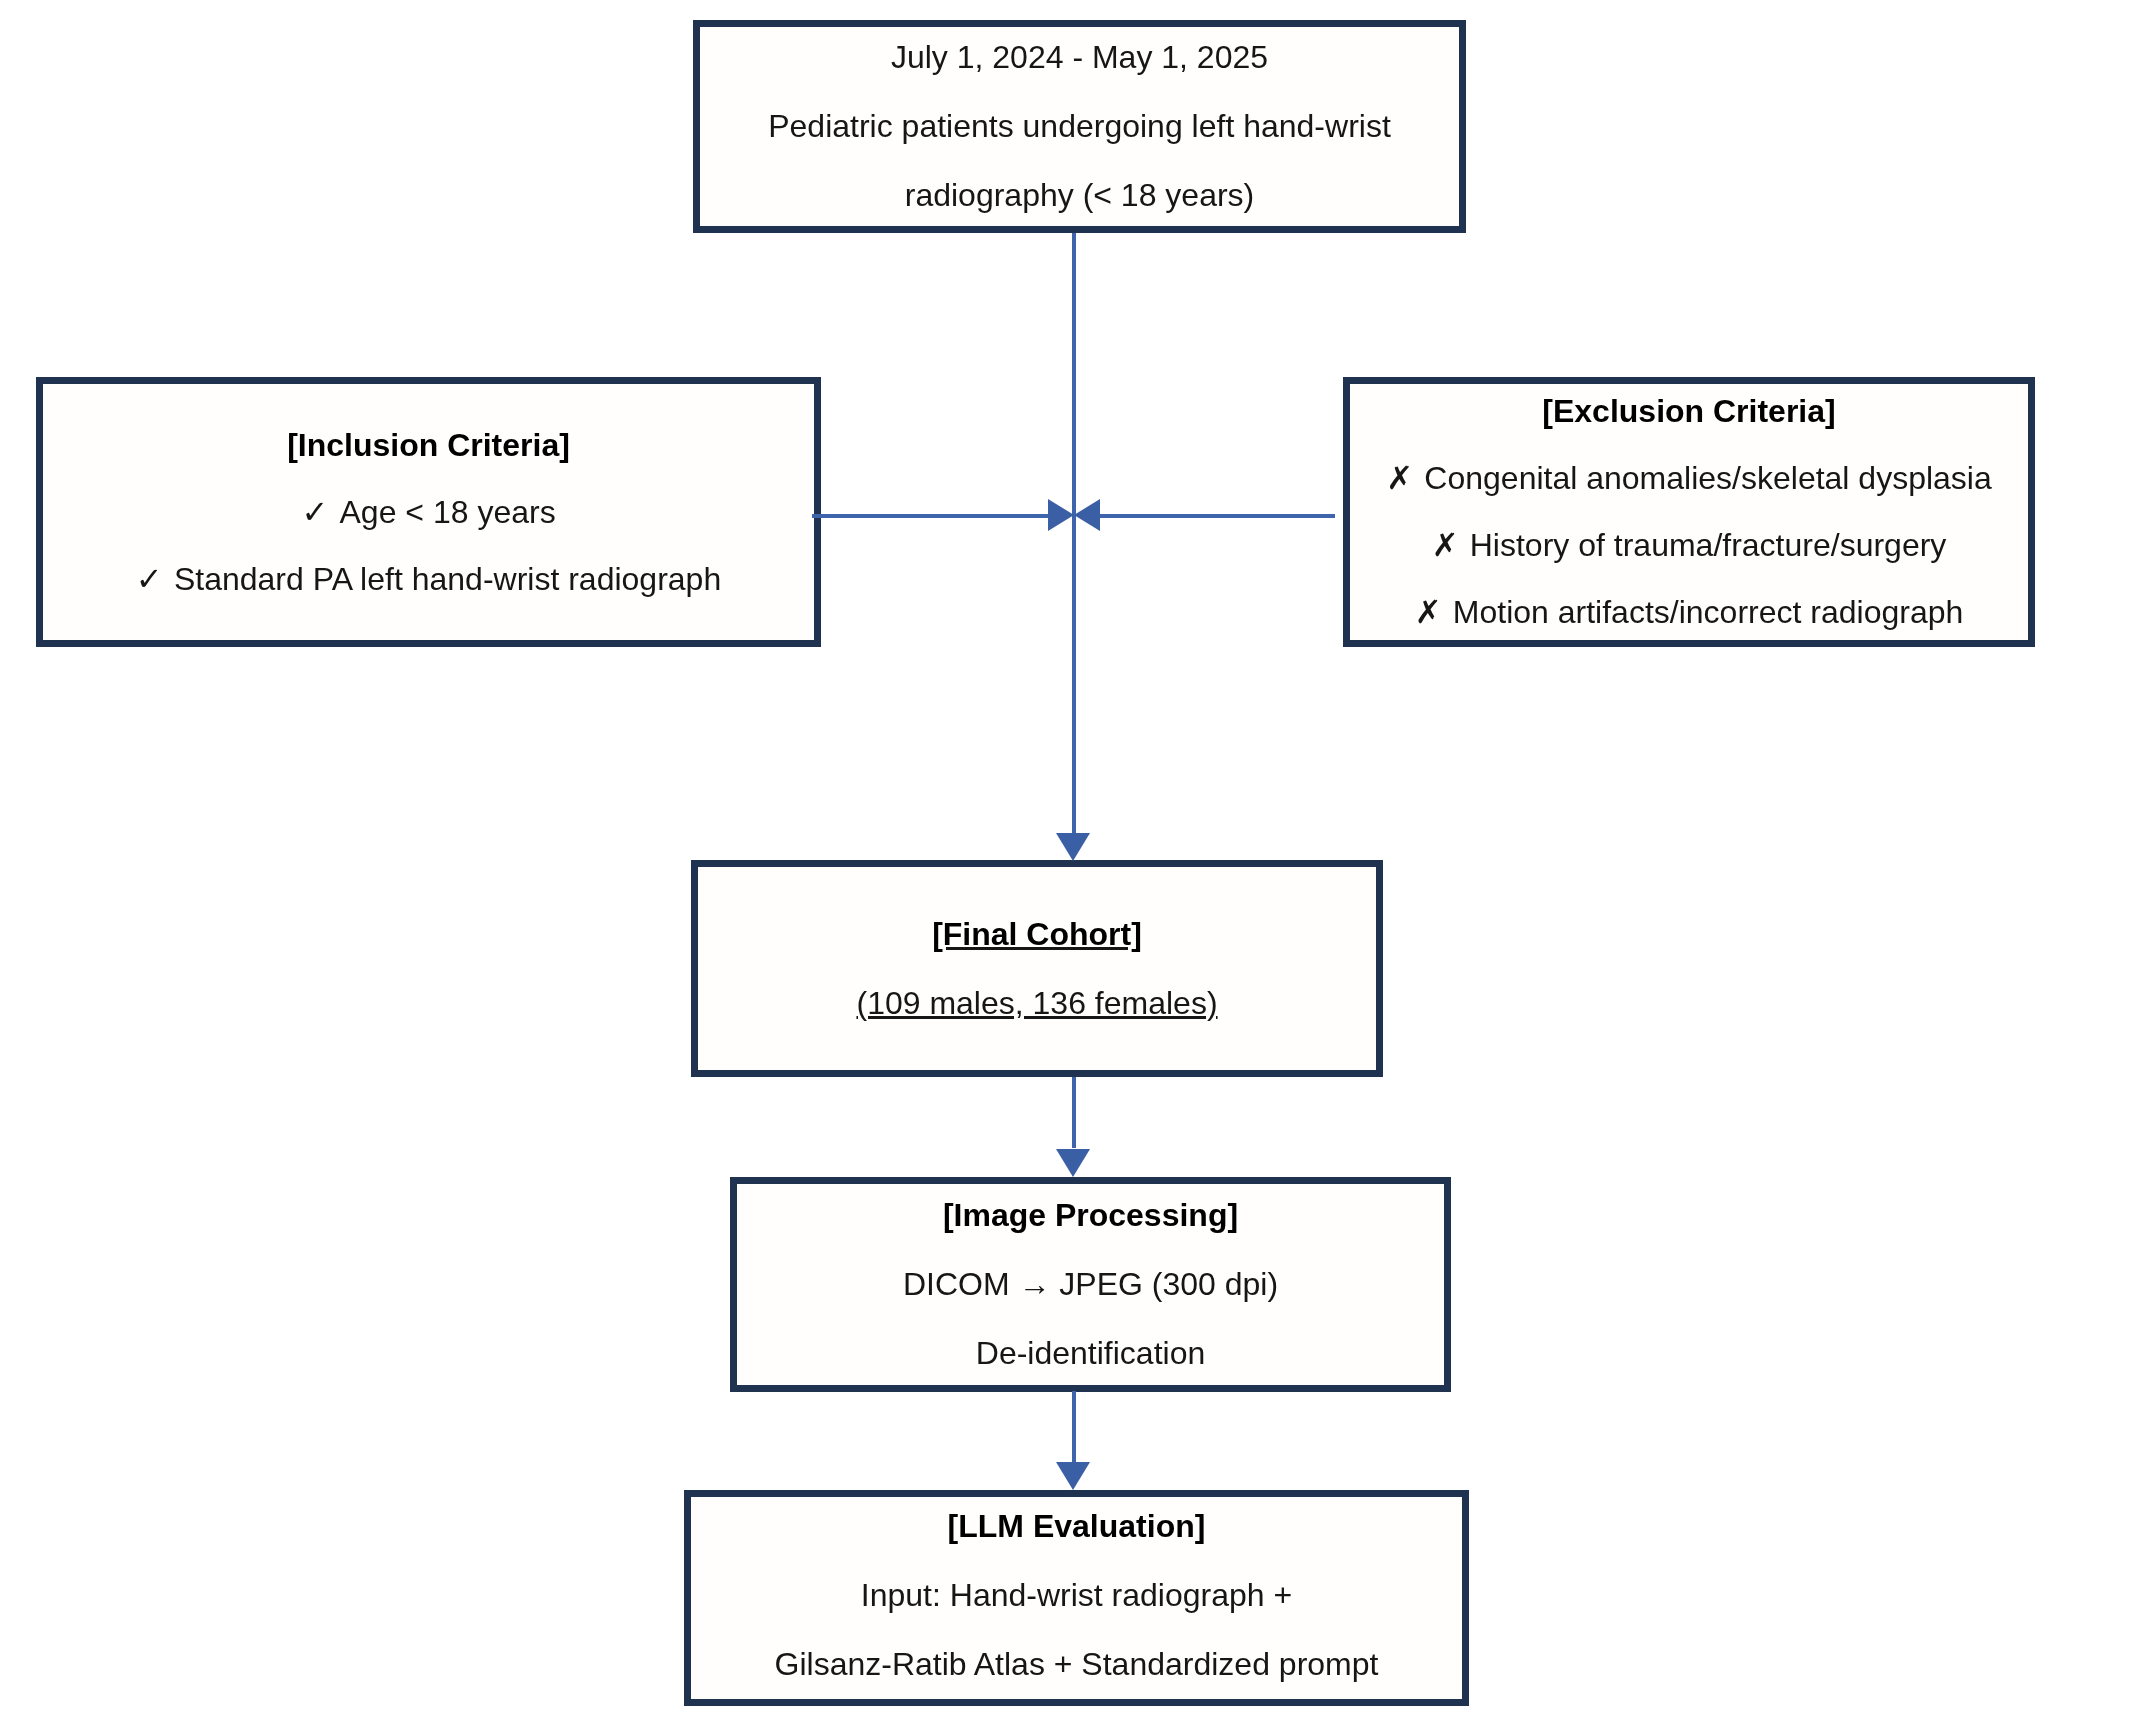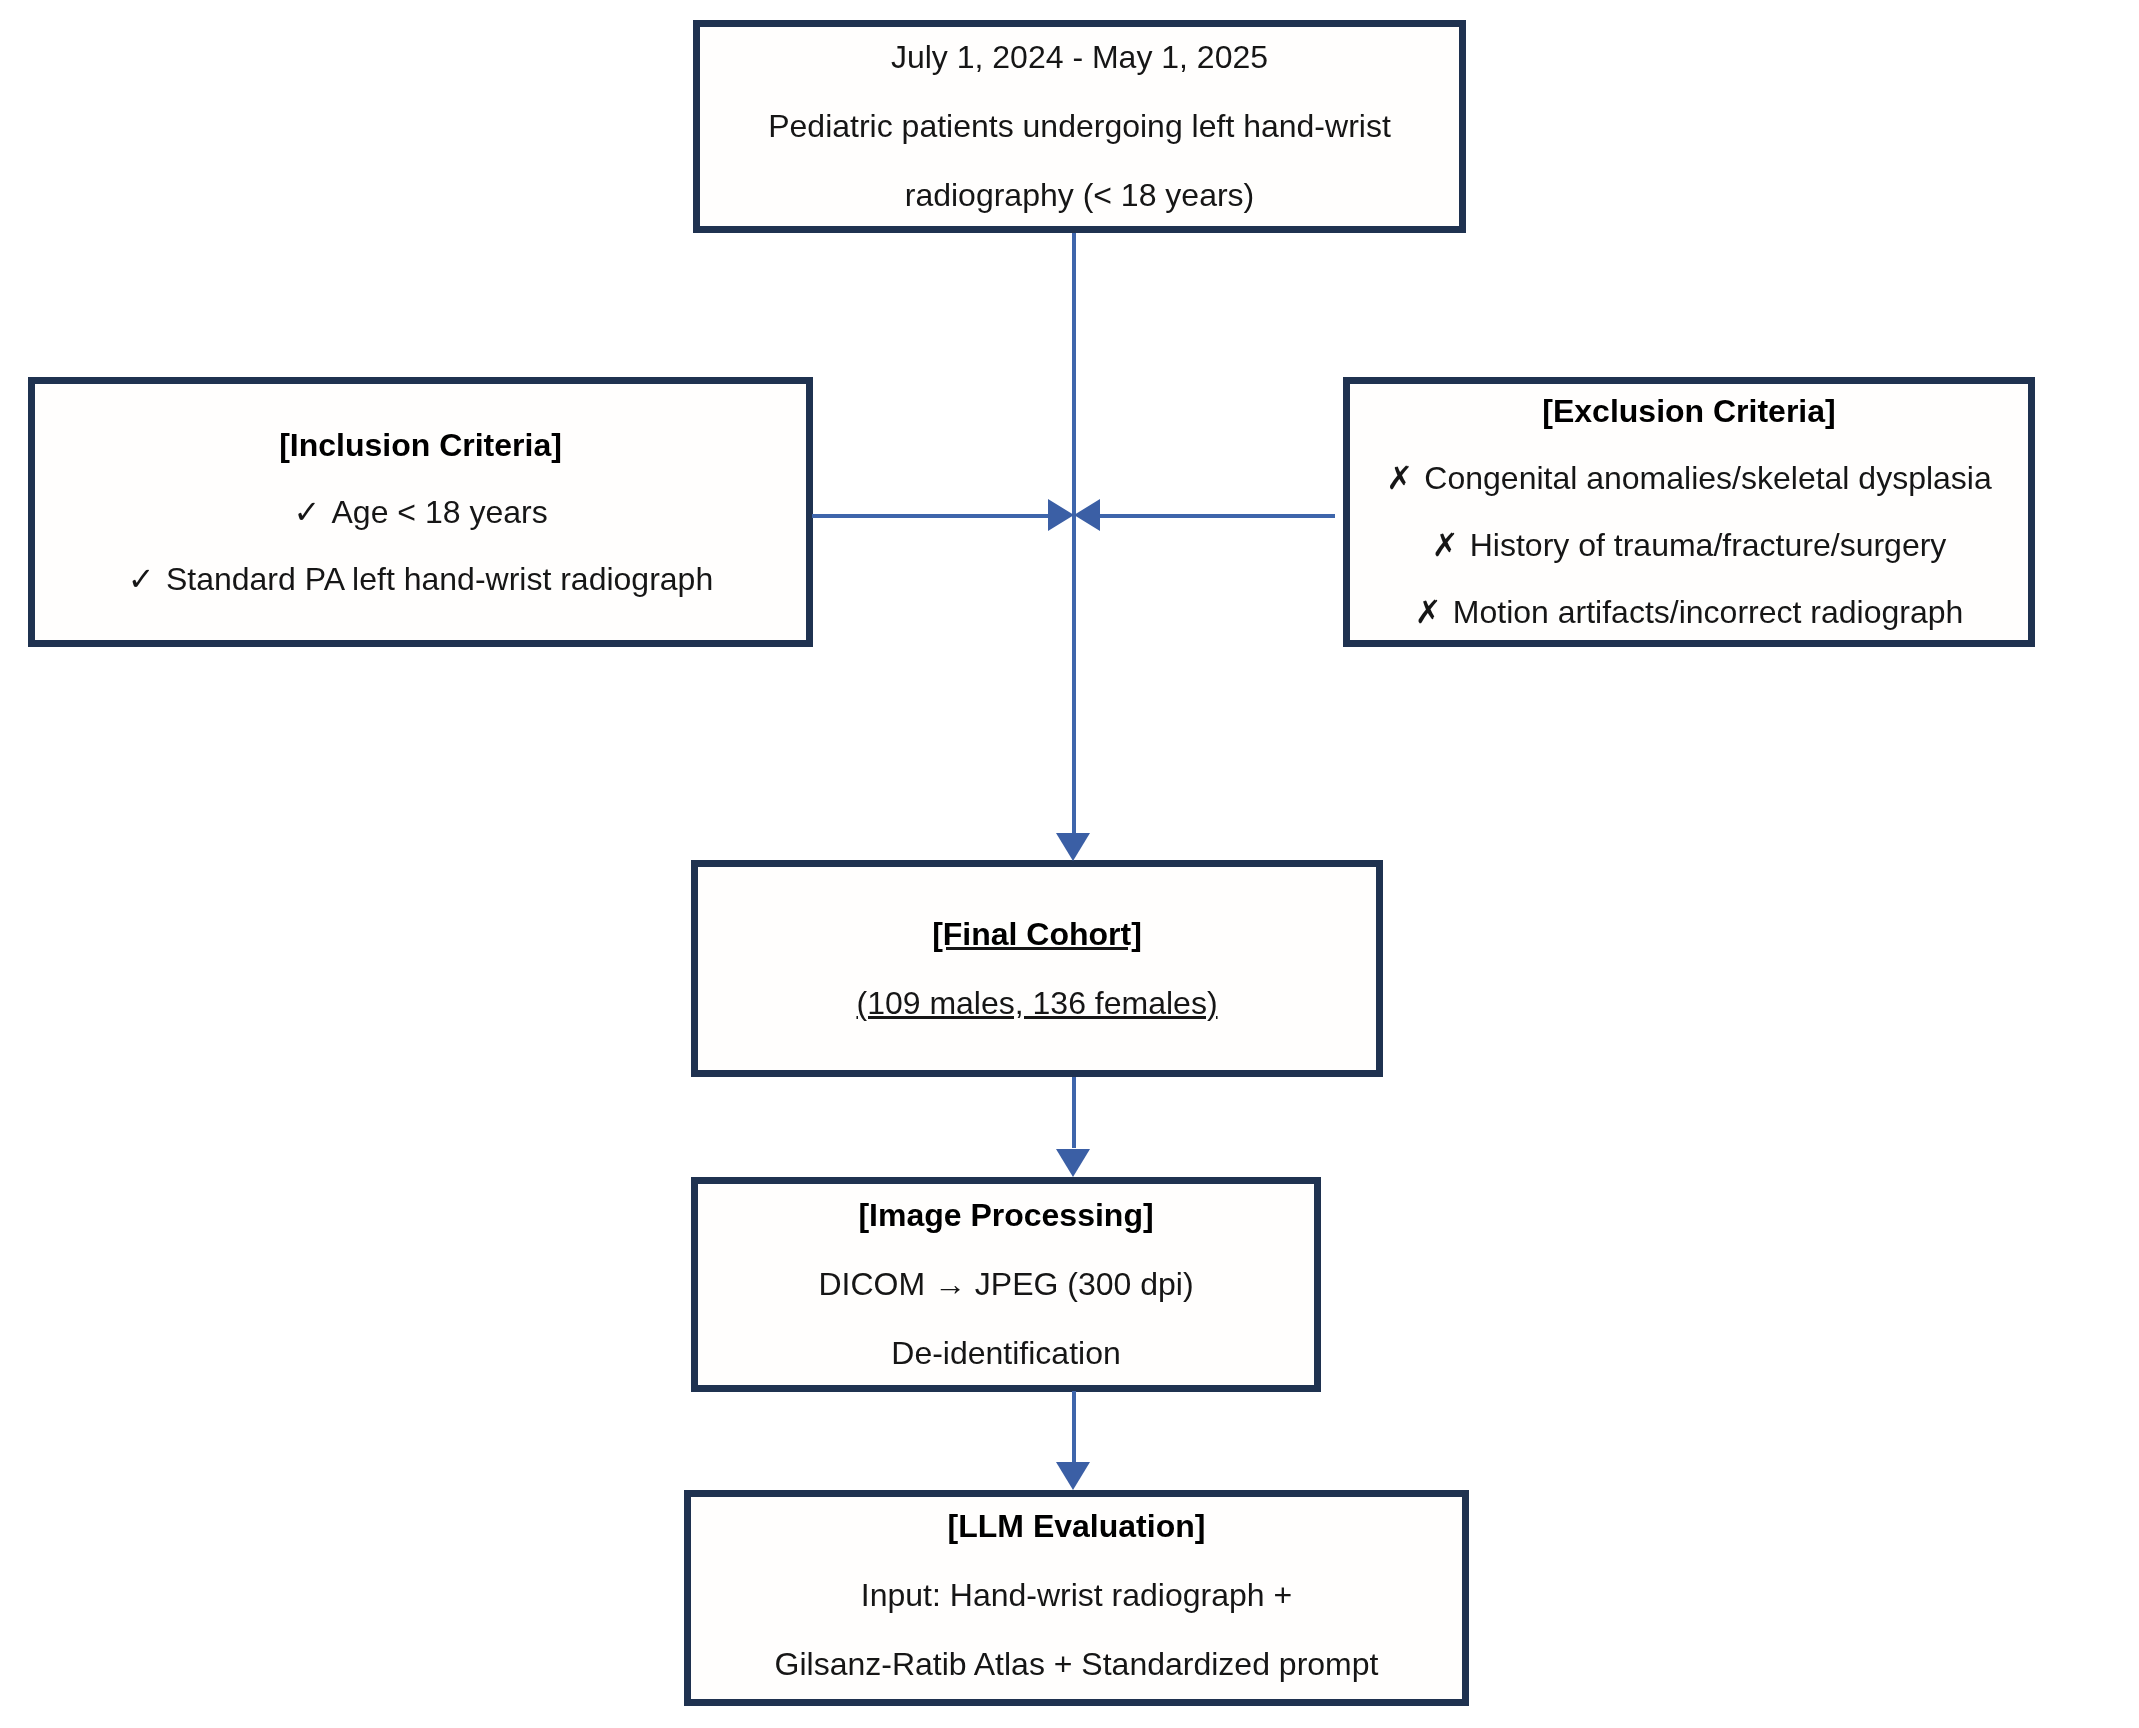--- a/index.html
+++ b/index.html
@@ -50,24 +50,24 @@
     border-left: 26px solid #3b5fa5;
   }
   .arrow-left {
     position: absolute; width: 0; height: 0;
     border-top: 16px solid transparent;
     border-bottom: 16px solid transparent;
     border-right: 26px solid #3b5fa5;
   }
   
   #top-box            { left: 685px;  top: 20px;   width: 773px; height: 213px; }
-  #inclusion-box      { left: 20px;   top: 377px;  width: 785px; height: 270px; }
+  #inclusion-box      { left: 28px;   top: 377px;  width: 785px; height: 270px; }
   #exclusion-box      { left: 1335px; top: 377px;  width: 692px; height: 270px; }
   #final-cohort-box   { left: 683px;  top: 860px; width: 692px; height: 217px; text-decoration: underline; }
-  #image-processing-box { left: 683px; top: 1177px; width: 630px; height: 215px; }
+  #image-processing-box { left: 722px; top: 1177px; width: 721px; height: 215px; }
   #llm-evaluation-box { left: 676px;  top: 1490px; width: 785px; height: 216px; justify-content: flex-end; }
   
   #v-top-to-cohort    { left: 1072px; top: 233px;  height: 601px; }
   #h-inclusion        { left: 812px; top: 514px;  width: 236px; }
   #h-exclusion        { left: 1099px; top: 514px;  width: 236px; }
   #ah-inclusion       { left: 1048px; top: 499px; }
   #ah-exclusion       { left: 1074px; top: 499px; }
   #ah-cohort          { left: 1056px; top: 833px; }
   #v-cohort-to-proc   { left: 1072px; top: 1077px; height: 71px; }
   #ah-proc            { left: 1056px; top: 1149px; }

